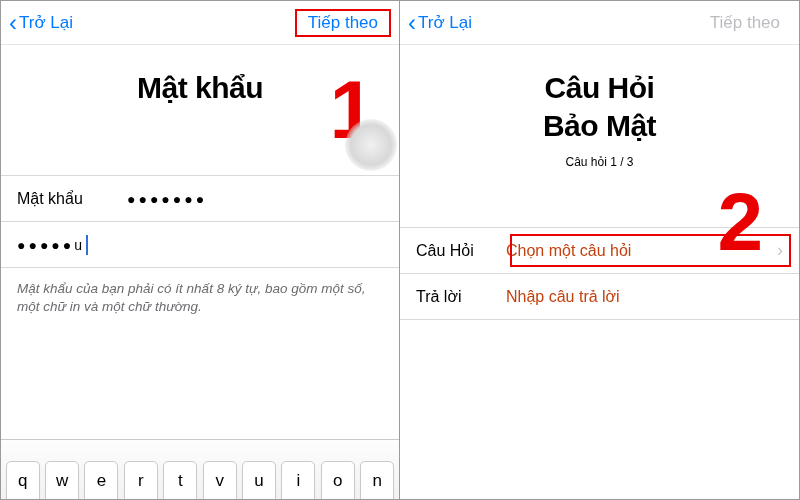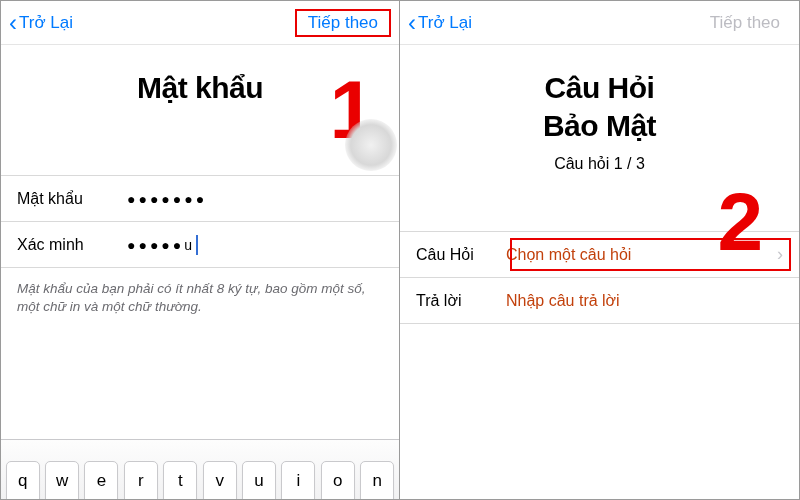--- a/index.html
+++ b/index.html
@@ -7,21 +7,21 @@
   .outer { width: 800px; height: 500px; border: 1px solid #9a9a9a; display: flex; position: relative; }
   .phone { width: 50%; height: 100%; position: relative; border-right: 1px solid #9a9a9a; overflow: hidden; background: #fff; }
   .phone:last-child { border-right: none; }
   .navbar { height: 44px; display: flex; align-items: center; justify-content: space-between; padding: 0 8px; border-bottom: 1px solid #e5e5e5; }
   .back { display: flex; align-items: center; color: #007aff; font-size: 17px; cursor: pointer; }
   .chevron { font-size: 24px; line-height: 1; margin-right: 2px; font-weight: 300; }
   .next { color: #007aff; font-size: 17px; cursor: pointer; padding: 2px 11px; }
   .next.disabled { color: #bcbcc2; cursor: default; }
   .redbox { border: 2px solid #e90000; }
   .title { text-align: center; margin-top: 26px; font-size: 30px; font-weight: 700; letter-spacing: -0.5px; }
-  .subtitle { text-align: center; margin-top: 12px; font-size: 16px; color: #000; }
+  .subtitle { text-align: center; margin-top: 12px; font-size: 12px; color: #000; }
   .fields { margin-top: 70px; border-top: 1px solid #d9d9d9; }
   .fields2 { margin-top: 58px; border-top: 1px solid #d9d9d9; }
   .row { display: flex; align-items: center; height: 46px; border-bottom: 1px solid #d9d9d9; padding: 0 16px; }
   .row-label { width: 110px; font-size: 16px; color: #000; }
   .row-value { flex: 1; font-size: 16px; color: #000; display: flex; align-items: center; }
   .placeholder { color: #c2410c; }
   .caret { display: inline-block; width: 2px; height: 20px; background: #356fd4; margin-left: 1px; }
   .hint { padding: 12px 16px 0 16px; font-size: 13.5px; color: #6b6b70; line-height: 1.35; font-style: italic; }
   .dots { letter-spacing: 3px; font-size: 14px; }
   .sel-row { position: relative; }
@@ -55,21 +55,20 @@
     <div class="homebtn"></div>
 
     <div class="fields">
       <div class="row">
         <div class="row-label">Mật khẩu</div>
         <div class="row-value">
           <span class="dots">●●●●●●●</span>
         </div>
       </div>
       <div class="row">
-        <div class="row-label">Xác minh</div>
         <div class="row-value">
           <span class="dots">●●●●●u</span>
           <span class="caret"></span>
         </div>
       </div>
     </div>
 
     <div class="hint">Mật khẩu của bạn phải có ít nhất 8 ký tự, bao gồm một số, một chữ in và một chữ thường.</div>
 
     <div class="keyboard">

